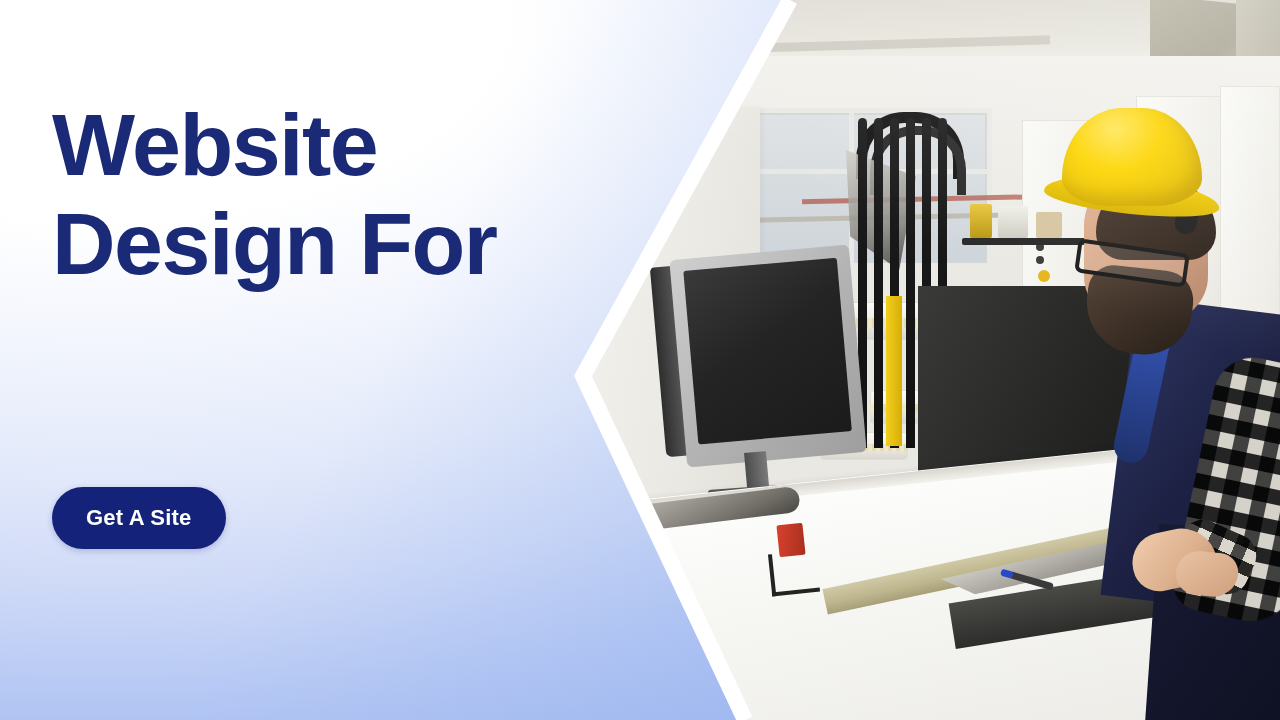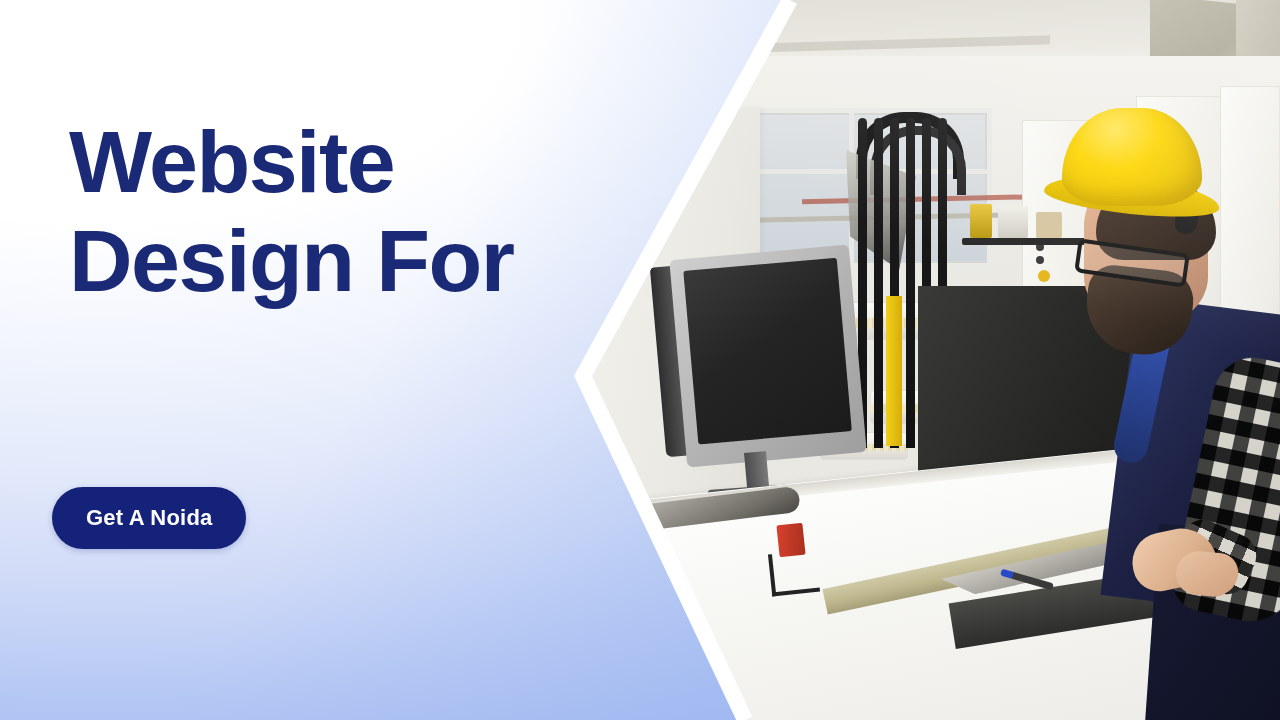--- a/index.html
+++ b/index.html
@@ -368,21 +368,21 @@
 
   
   .content {
     position: absolute;
     left: 52px; top: 0;
     width: 560px; height: 720px;
   }
   .headline {
     position: absolute;
     top: 96px; left: 0;
-    margin: 17px;
+    margin: 0;
     font-size: 88px;
     line-height: 1.12;
     font-weight: 800;
     letter-spacing: -1.5px;
     color: #1b2a77;
     white-space: pre-line;
   }
   .subhead {
     position: absolute;
     top: 322px; left: 0;
@@ -533,16 +533,16 @@
     </div>
   </div>
 
   <svg class="seam" viewBox="0 0 1280 720" width="1280" height="720">
     <polyline points="790,0 583,376 745,720" fill="none" stroke="#ffffff" stroke-width="16"></polyline>
   </svg>
 
   <div class="content">
     <h1 class="headline">Website
 Design For</h1>
-    <button class="cta">Get A Noida</button>
+    <button class="cta">Get A Site</button>
   </div>
 
 </div>
 
 </body></html>

